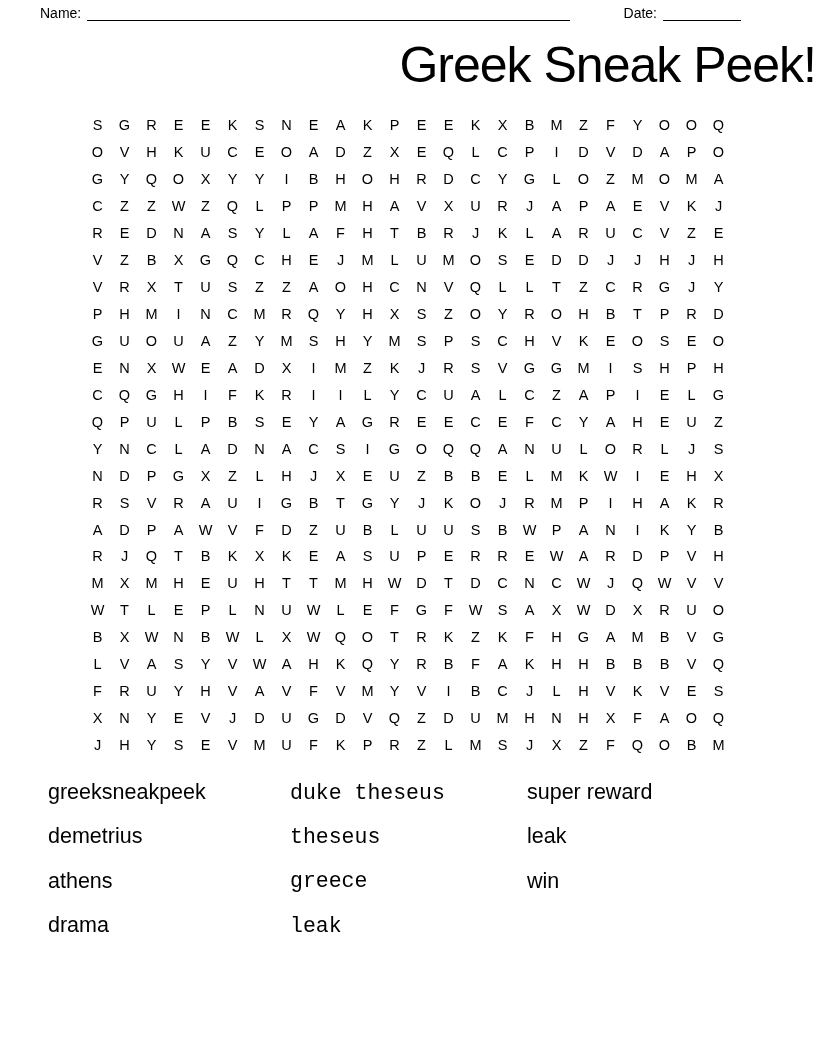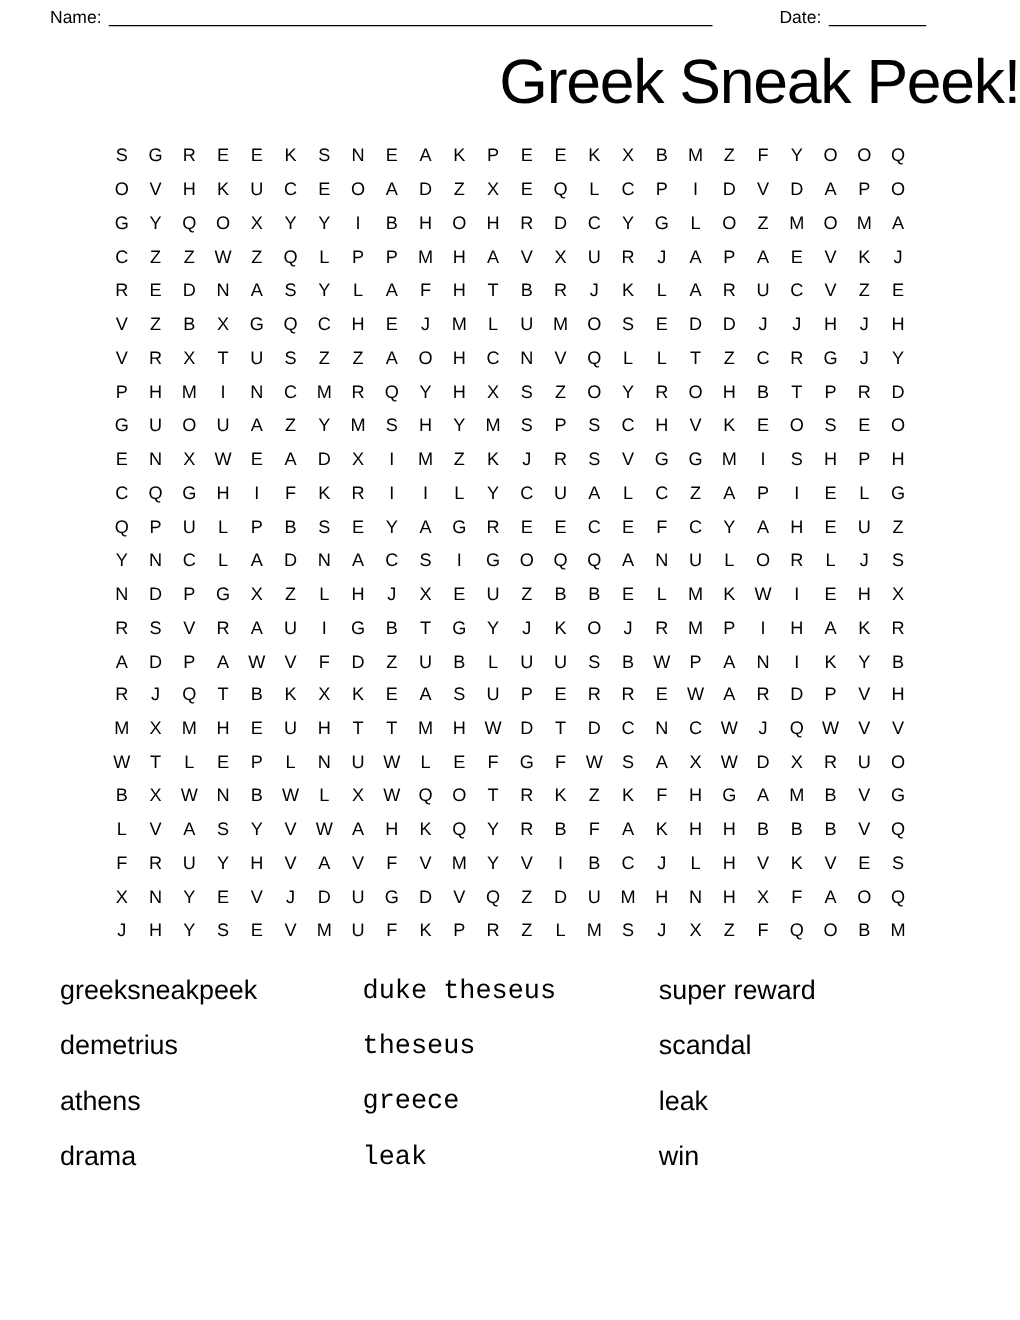--- a/index.html
+++ b/index.html
@@ -670,19 +670,18 @@
         <div class="word">drama</div>
       </div>
     <div class="word-col">
         <div class="word">duke theseus</div>
         <div class="word">theseus</div>
         <div class="word">greece</div>
         <div class="word">leak</div>
       </div>
     <div class="word-col">
         <div class="word">super reward</div>
-        <div class="word">scandal</div>
         <div class="word">leak</div>
         <div class="word">win</div>
       </div>
   </div>
 
 </div>
 
 </body></html>

